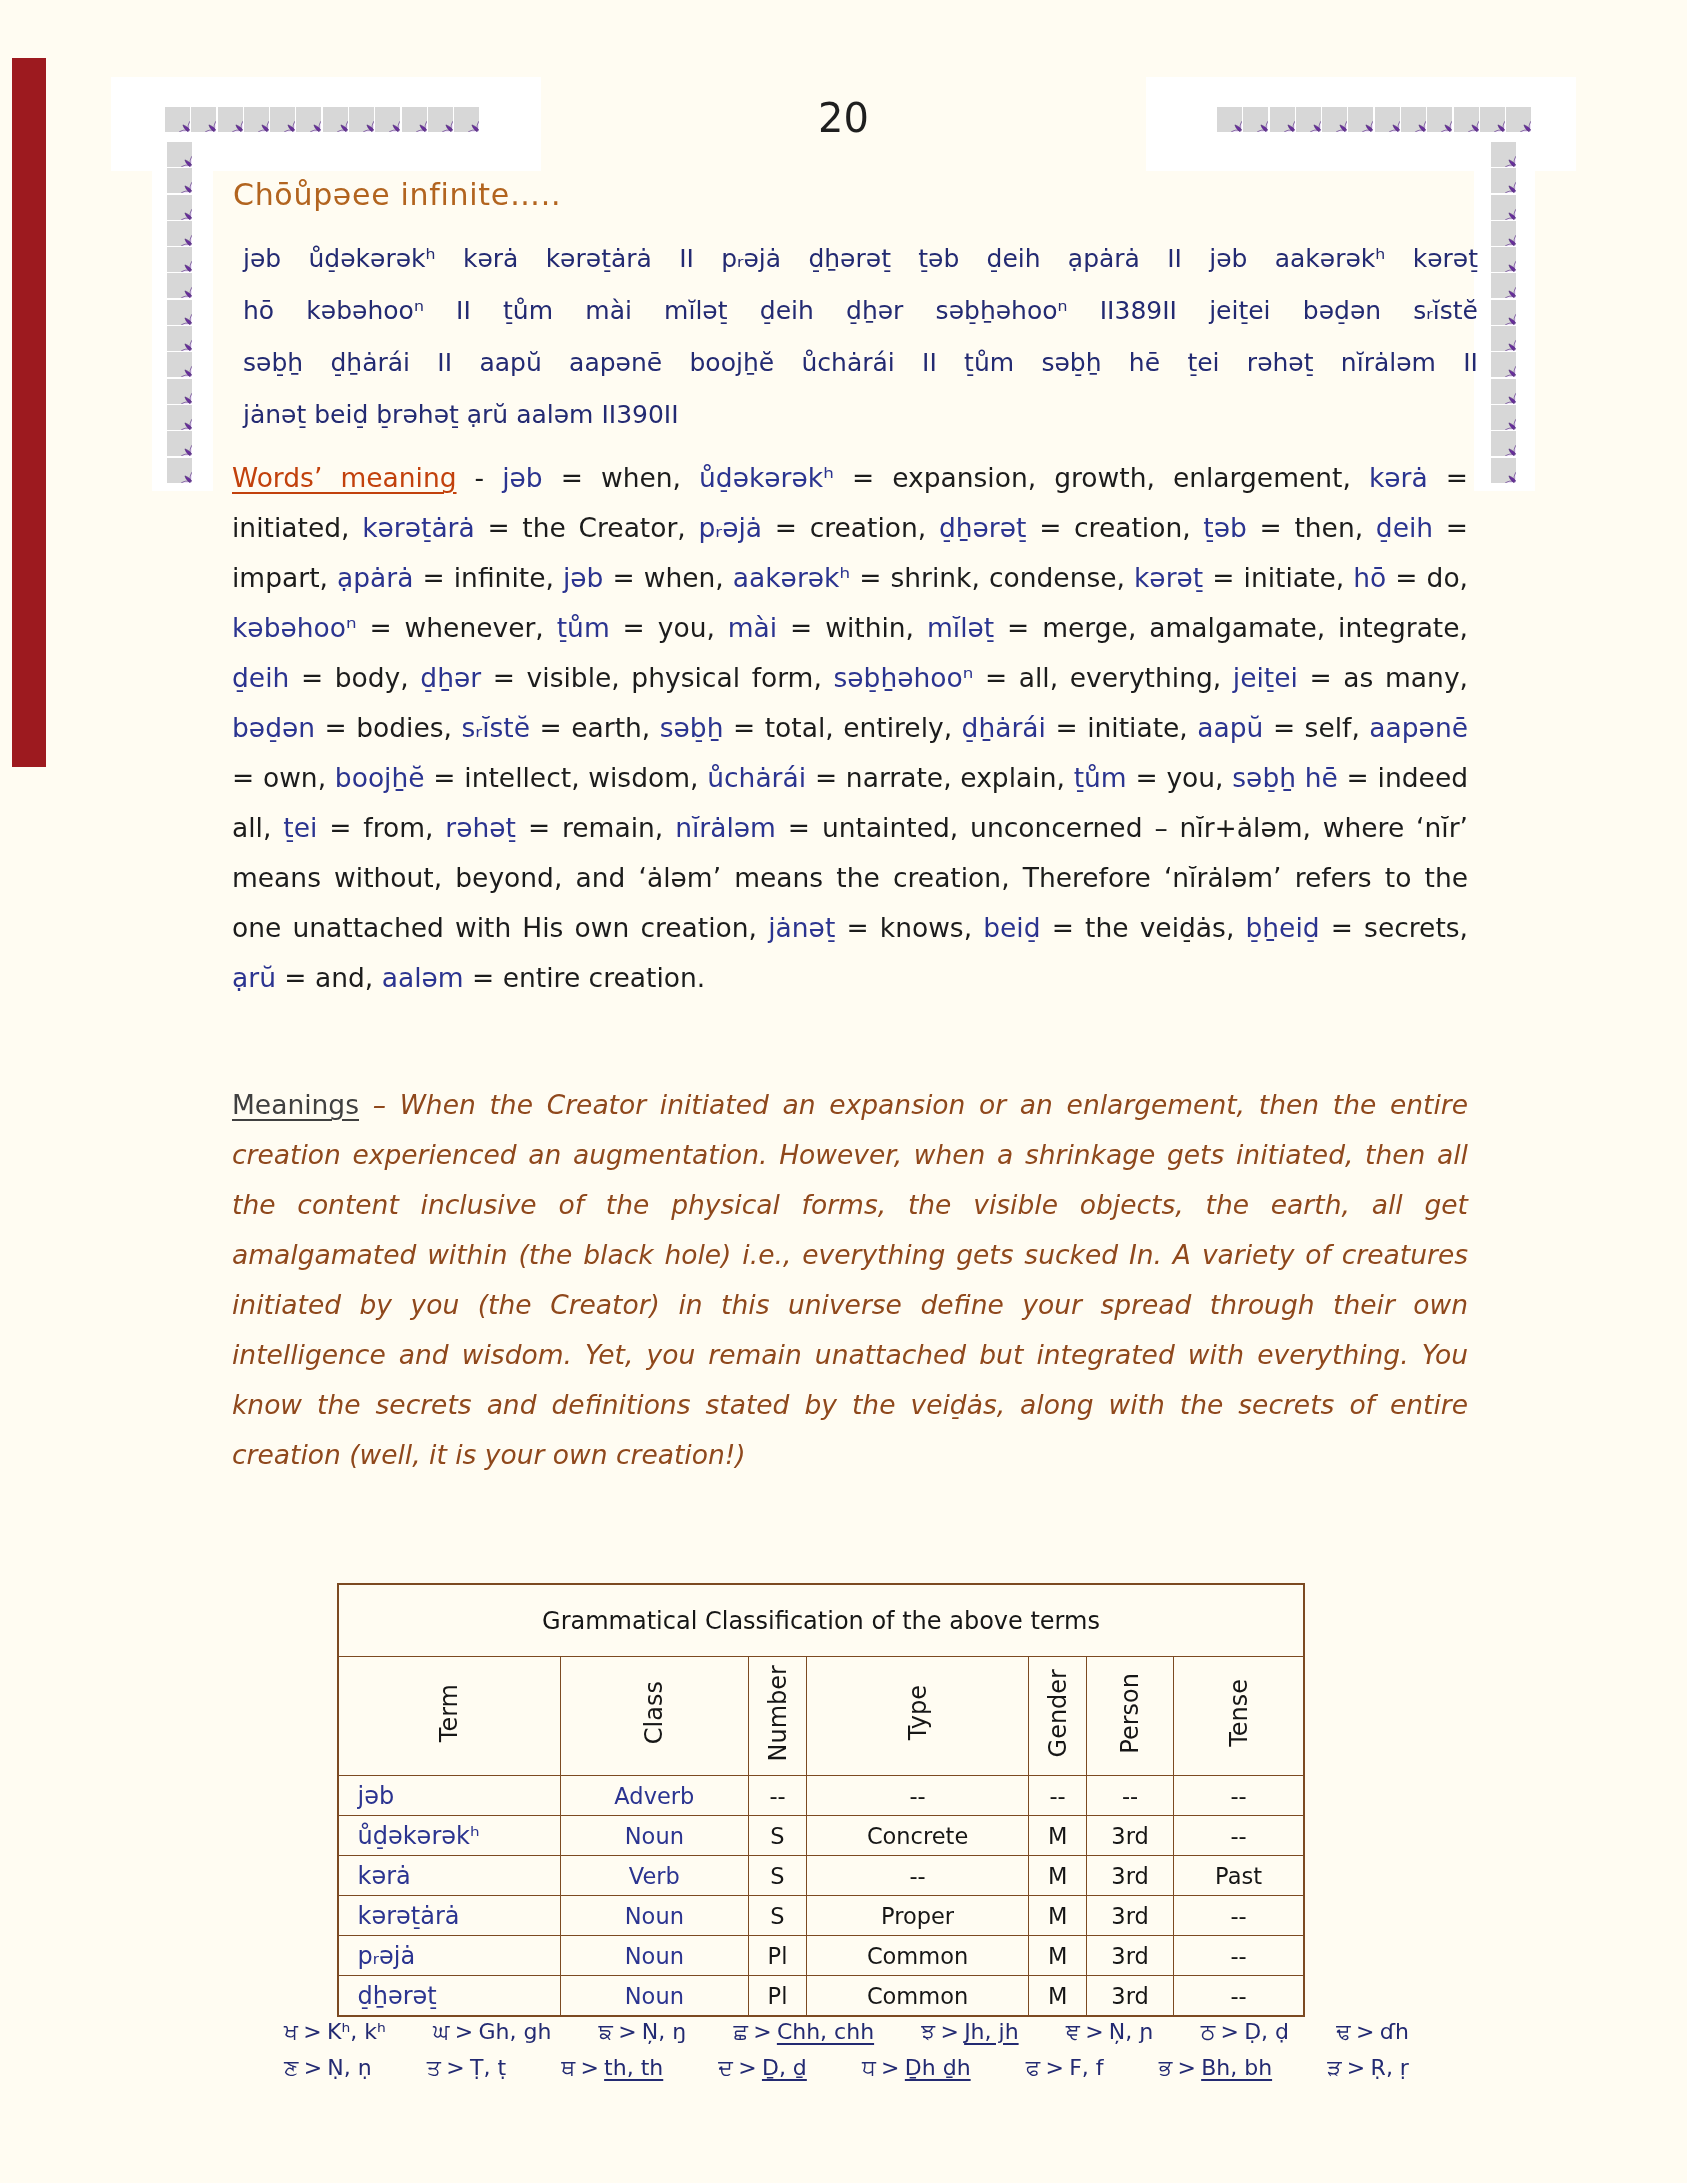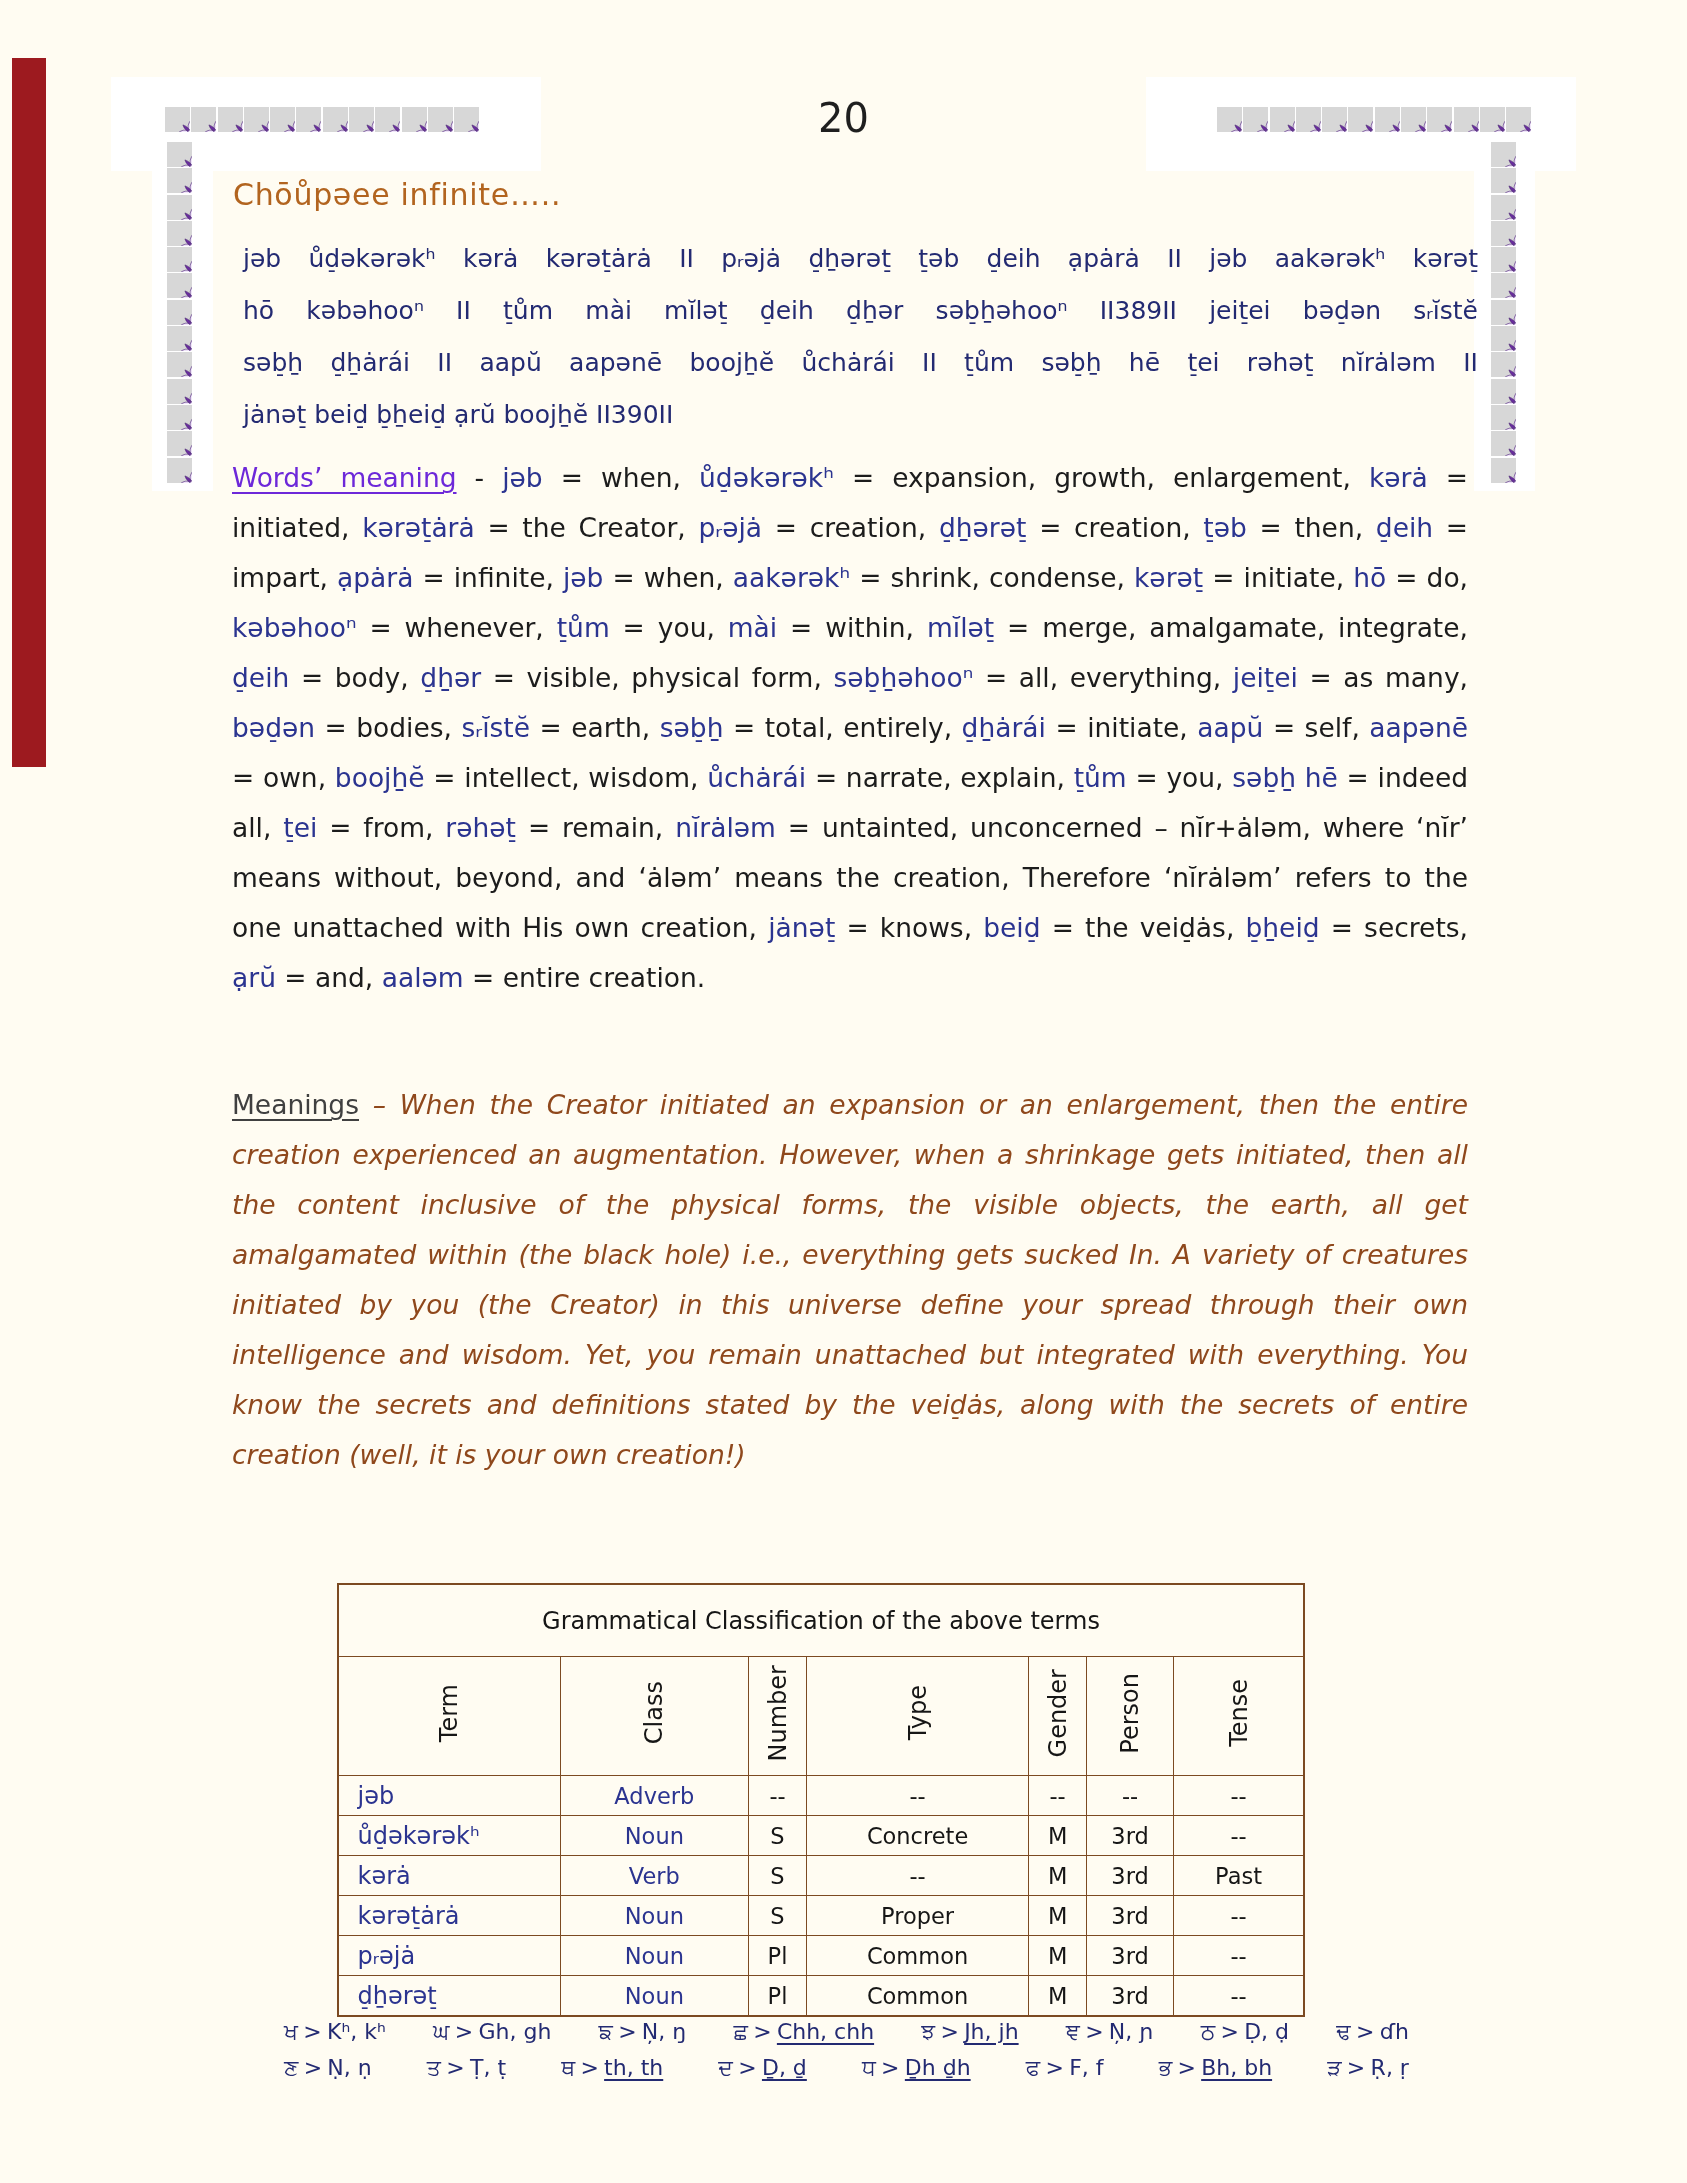--- a/index.html
+++ b/index.html
@@ -24,21 +24,21 @@
     font-size:40px;color:#1F1F1F;}
   
   .title{left:233px;top:177px;font-size:30px;color:#B2641F;letter-spacing:0.7px;}
   
   .verse{left:232px;top:233px;width:1235px;color:#232A72;
     font-size:25px;line-height:52px;margin-left:11px;}
   .verse .vline.fill{text-align:justify;text-align-last:justify;}
   
   .wm{left:232px;top:453px;width:1236px;font-size:26.5px;line-height:50px;
     text-align:justify;color:#1C1C1C;}
-  .wm .hd{color:#6d28d9;text-decoration:underline;text-underline-offset:5.3px;}
+  .wm .hd{color:#c2410c;text-decoration:underline;text-underline-offset:5.3px;}
   .wm .term{color:#2B3490;}
   .wm .def{color:#1C1C1C;}
   
   .mn{left:232px;top:1080px;width:1236px;font-size:26.5px;line-height:50px;
     text-align:justify;color:#8F481C;font-style:italic;}
   .mn .hd{color:#404040;font-style:normal;text-decoration:underline;text-underline-offset:5.3px;}
   
   .gtable{left:337px;top:1583px;width:968px;border-collapse:collapse;
     background:#FFFCF2;}
   .gtable th,.gtable td{border:1.3px solid #7C4A22;}
@@ -348,21 +348,21 @@
   </div>
 
 <div class="abs pageno">20</div>
 
 <div class="abs title">Chōůpəee  infinite…..</div>
 
 <div class="abs verse" id="verse">
     <div class="vline fill">jəb ůd̠əkərəkʰ kərȧ kərət̠ȧrȧ II pᵣəjȧ d̠ẖərət̠ t̠əb d̠eih ạpȧrȧ II jəb aakərəkʰ kərət̠</div>
     <div class="vline fill">hō kəbəhooⁿ II t̠ům mài mĭlət̠   d̠eih d̠ẖər səb̠ẖəhooⁿ II389II jeit̠ei bəd̠ən sᵣĭstĕ</div>
     <div class="vline fill">səb̠ẖ d̠ẖȧrái II aapŭ aapənē boojẖĕ ůchȧrái II t̠ům səb̠ẖ hē t̠ei rəhət̠ nĭrȧləm II</div>
-    <div class="vline">jȧnət̠ beid̠ b̠ẖeid̠ ạrŭ boojẖĕ II390II</div>
+    <div class="vline">jȧnət̠ beid̠ b̠rəhət̠ ạrŭ aaləm II390II</div>
   </div>
 
 <div class="abs wm">
   <span class="hd">Words’ meaning</span><span class="def"> - </span><span id="wm-tokens"><span class="term">jəb</span><span class="def"> = when, </span><span class="term">ůd̠əkərəkʰ</span><span class="def"> = expansion, growth, enlargement, </span><span class="term">kərȧ</span><span class="def"> = initiated, </span><span class="term">kərət̠ȧrȧ</span><span class="def"> = the Creator, </span><span class="term">pᵣəjȧ</span><span class="def"> = creation, </span><span class="term">d̠ẖərət̠</span><span class="def"> = creation, </span><span class="term">t̠əb</span><span class="def"> = then, </span><span class="term">d̠eih</span><span class="def"> = impart, </span><span class="term">ạpȧrȧ</span><span class="def"> = infinite, </span><span class="term">jəb</span><span class="def"> = when, </span><span class="term">aakərəkʰ</span><span class="def"> = shrink, condense, </span><span class="term">kərət̠</span><span class="def"> = initiate, </span><span class="term">hō</span><span class="def"> = do, </span><span class="term">kəbəhooⁿ</span><span class="def"> = whenever, </span><span class="term">t̠ům</span><span class="def"> = you, </span><span class="term">mài</span><span class="def"> = within, </span><span class="term">mĭlət̠</span><span class="def"> = merge, amalgamate, integrate, </span><span class="term">d̠eih</span><span class="def"> = body, </span><span class="term">d̠ẖər</span><span class="def"> = visible, physical form, </span><span class="term">səb̠ẖəhooⁿ</span><span class="def"> =  all, everything, </span><span class="term">jeit̠ei</span><span class="def"> = as many, </span><span class="term">bəd̠ən</span><span class="def"> = bodies, </span><span class="term">sᵣĭstĕ</span><span class="def"> = earth, </span><span class="term">səb̠ẖ</span><span class="def"> = total, entirely, </span><span class="term">d̠ẖȧrái</span><span class="def"> = initiate, </span><span class="term">aapŭ</span><span class="def"> = self, </span><span class="term">aapənē</span><span class="def"> = own, </span><span class="term">boojẖĕ</span><span class="def"> = intellect, wisdom, </span><span class="term">ůchȧrái</span><span class="def"> = narrate, explain, </span><span class="term">t̠ům</span><span class="def"> = you, </span><span class="term">səb̠ẖ hē</span><span class="def"> = indeed all, </span><span class="term">t̠ei</span><span class="def"> = from, </span><span class="term">rəhət̠</span><span class="def"> = remain, </span><span class="term">nĭrȧləm</span><span class="def"> = untainted, unconcerned – nĭr+ȧləm, where ‘nĭr’ means without, beyond, and ‘ȧləm’ means the creation, Therefore ‘nĭrȧləm’ refers to the one unattached with His own creation, </span><span class="term">jȧnət̠</span><span class="def"> = knows, </span><span class="term">beid̠</span><span class="def"> = the veid̠ȧs, </span><span class="term">b̠ẖeid̠</span><span class="def"> = secrets, </span><span class="term">ạrŭ</span><span class="def"> = and, </span><span class="term">aaləm</span><span class="def"> = entire creation.</span></span>
 </div>
 
 <div class="abs mn">
   <span class="hd">Meanings</span><span> – </span><span>When the Creator initiated an expansion or an  enlargement, then the entire creation experienced an augmentation. However, when a shrinkage gets initiated, then all the content inclusive of the physical forms, the visible objects, the earth, all get amalgamated within (the black hole) i.e., everything gets sucked In. A variety of creatures initiated by you (the Creator) in this universe define your spread through their own intelligence and wisdom. Yet, you remain unattached but integrated with everything. You know the secrets and definitions stated by the veid̠ȧs, along with the secrets of entire creation (well, it is your own creation!)</span>
 </div>
 

